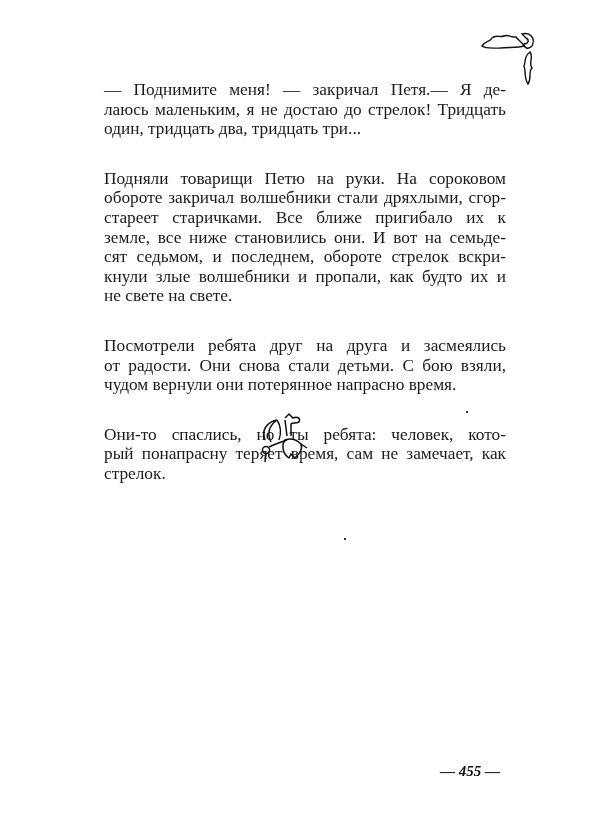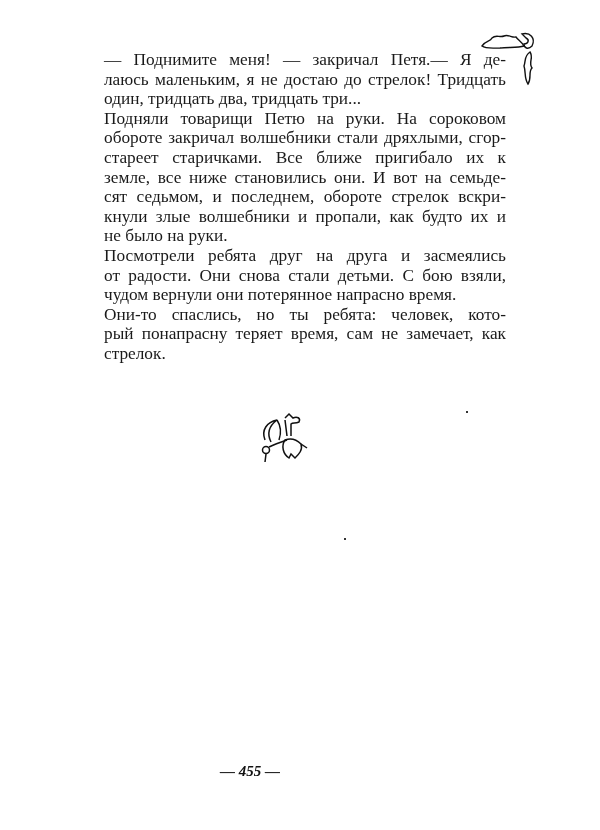--- a/index.html
+++ b/index.html
@@ -5,26 +5,26 @@
     html, body { margin: 0; padding: 0; background: #ffffff; }
     body { width: 600px; height: 830px; position: relative; overflow: hidden; }
     .text-block {
       position: absolute; left: 70px; top: 50px; width: 436px;
       font-family: "Liberation Serif", "DejaVu Serif", serif;
       font-size: 17.3px; line-height: 19.6px; color: #1a1a1a;
     }
     .para { margin: 0; text-indent: 34px; text-align: justify; }
     .line { display: block; text-align: justify; text-align-last: justify; white-space: nowrap; }
     .line.last { text-align-last: left; }
-    .line.first { text-indent: 34px; }
+    .line.first { text-indent: 34px; margin-top: 30px; }
     .orn-top { position: absolute; left: 478px; top: 28px; width: 60px; height: 58px; }
     .orn-mid { position: absolute; left: 255px; top: 410px; width: 58px; height: 56px; }
     .dot { position: absolute; width: 2px; height: 2px; background: #333; }
     .page-num {
-      position: absolute; left: 0; width: 500px; top: 763px; text-align: center;
+      position: absolute; left: 0; width: 500px; top: 763px; text-align: right;
       font-family: "Liberation Serif", "DejaVu Serif", serif;
       font-style: italic; font-weight: bold; font-size: 15px; color: #111;
     }
   </style>
 </head>
 <body>
 
 <svg class="orn-top" viewBox="0 0 60 58">
   <path d="M4 18 C8 12,12 14,14 10 C18 6,22 10,26 8 C30 6,34 10,38 9 C40 12,44 14,46 18 C40 20,30 19,22 20 C14 20,8 21,4 18 Z" fill="none" stroke="#111" stroke-width="1.4"></path>
   <path d="M44 6 C52 4,58 10,54 18 C50 22,46 20,46 16 C50 16,52 12,48 10 Z" fill="none" stroke="#111" stroke-width="1.4"></path>
@@ -37,21 +37,21 @@
     <span class="line">лаюсь маленьким, я не достаю до стрелок! Тридцать</span>
     <span class="line last">один, тридцать два, тридцать три...</span>
   </p>
   <p class="para">
     <span class="line first">Подняли товарищи Петю на руки. На сороковом</span>
     <span class="line">обороте закричал волшебники стали дряхлыми, сгор-</span>
     <span class="line">стареет старичками. Все ближе пригибало их к</span>
     <span class="line">земле, все ниже становились они. И вот на семьде-</span>
     <span class="line">сят седьмом, и последнем, обороте стрелок вскри-</span>
     <span class="line">кнули злые волшебники и пропали, как будто их и</span>
-    <span class="line last">не было на руки.</span>
+    <span class="line last">не свете на свете.</span>
   </p>
   <p class="para">
     <span class="line first">Посмотрели ребята друг на друга и засмеялись</span>
     <span class="line">от радости. Они снова стали детьми. С бою взяли,</span>
     <span class="line last">чудом вернули они потерянное напрасно время.</span>
   </p>
   <p class="para">
     <span class="line first">Они-то спаслись, но ты ребята: человек, кото-</span>
     <span class="line">рый понапрасну теряет время, сам не замечает, как</span>
     <span class="line last">стрелок.</span>

